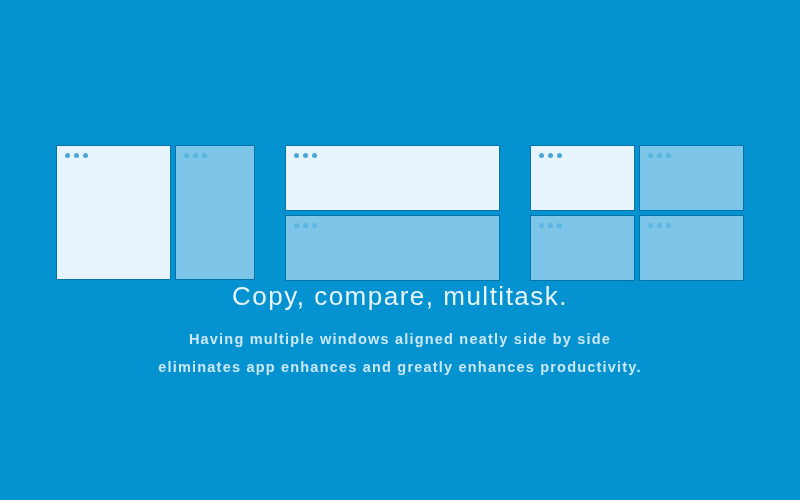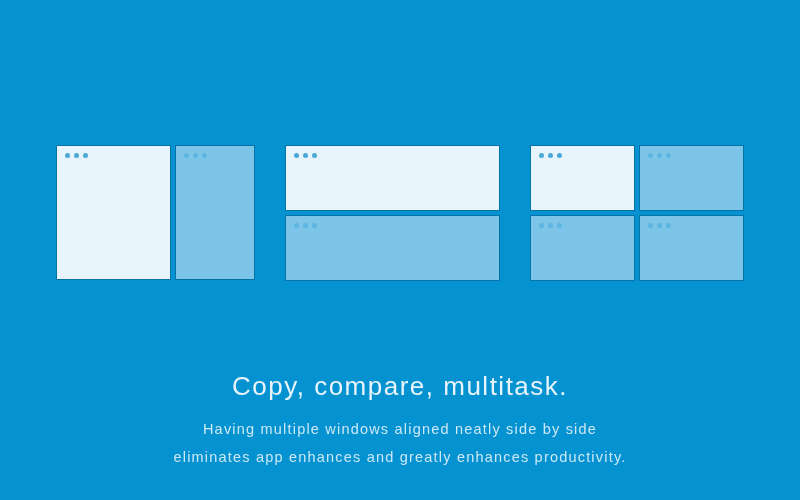--- a/index.html
+++ b/index.html
@@ -59,32 +59,31 @@
     
     .g1-left { width: 115px; height: 135px; }
     .g1-right { width: 80px; height: 135px; }
     
     .g2-top { width: 215px; height: 66px; }
     .g2-bot { width: 215px; height: 66px; }
     
     .g3 { width: 105px; height: 66px; }
 
     .headline {
-      margin-top: 90px;
       color: #e8f4fb;
       font-size: 26px;
       font-weight: 300;
       letter-spacing: 1.5px;
       text-align: left;
     }
     .subtext {
       margin-top: 14px;
       color: #cce8f5;
       font-size: 14.5px;
-      font-weight: 400;
+      font-weight: 700;
       letter-spacing: 1.2px;
       line-height: 1.9;
       text-align: center;
     }
   </style>
 </head>
 <body>
 
 <div class="layouts">
 

